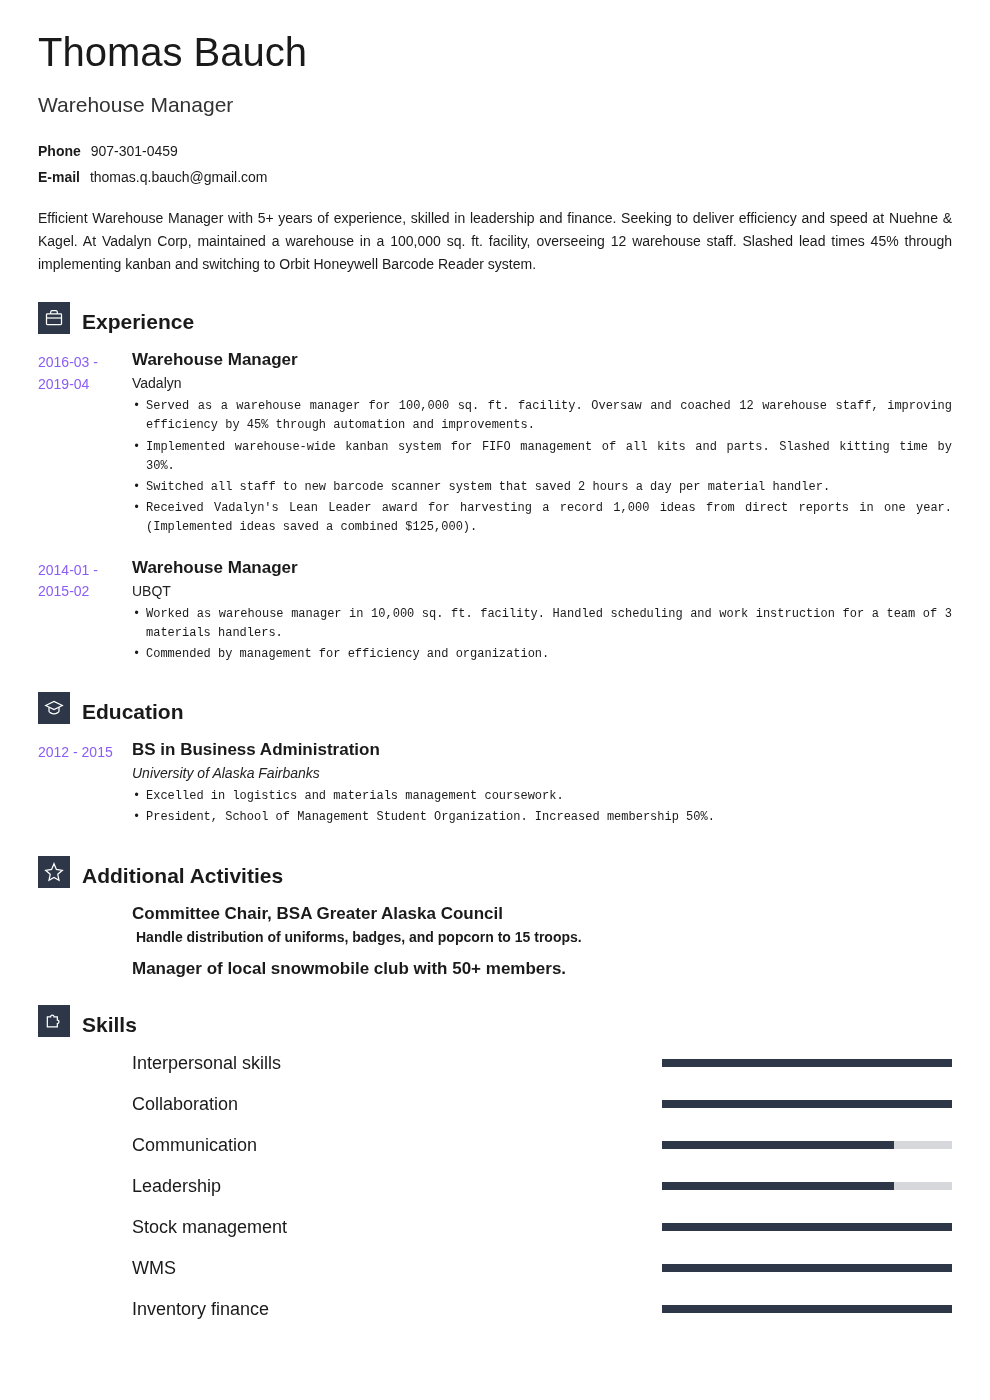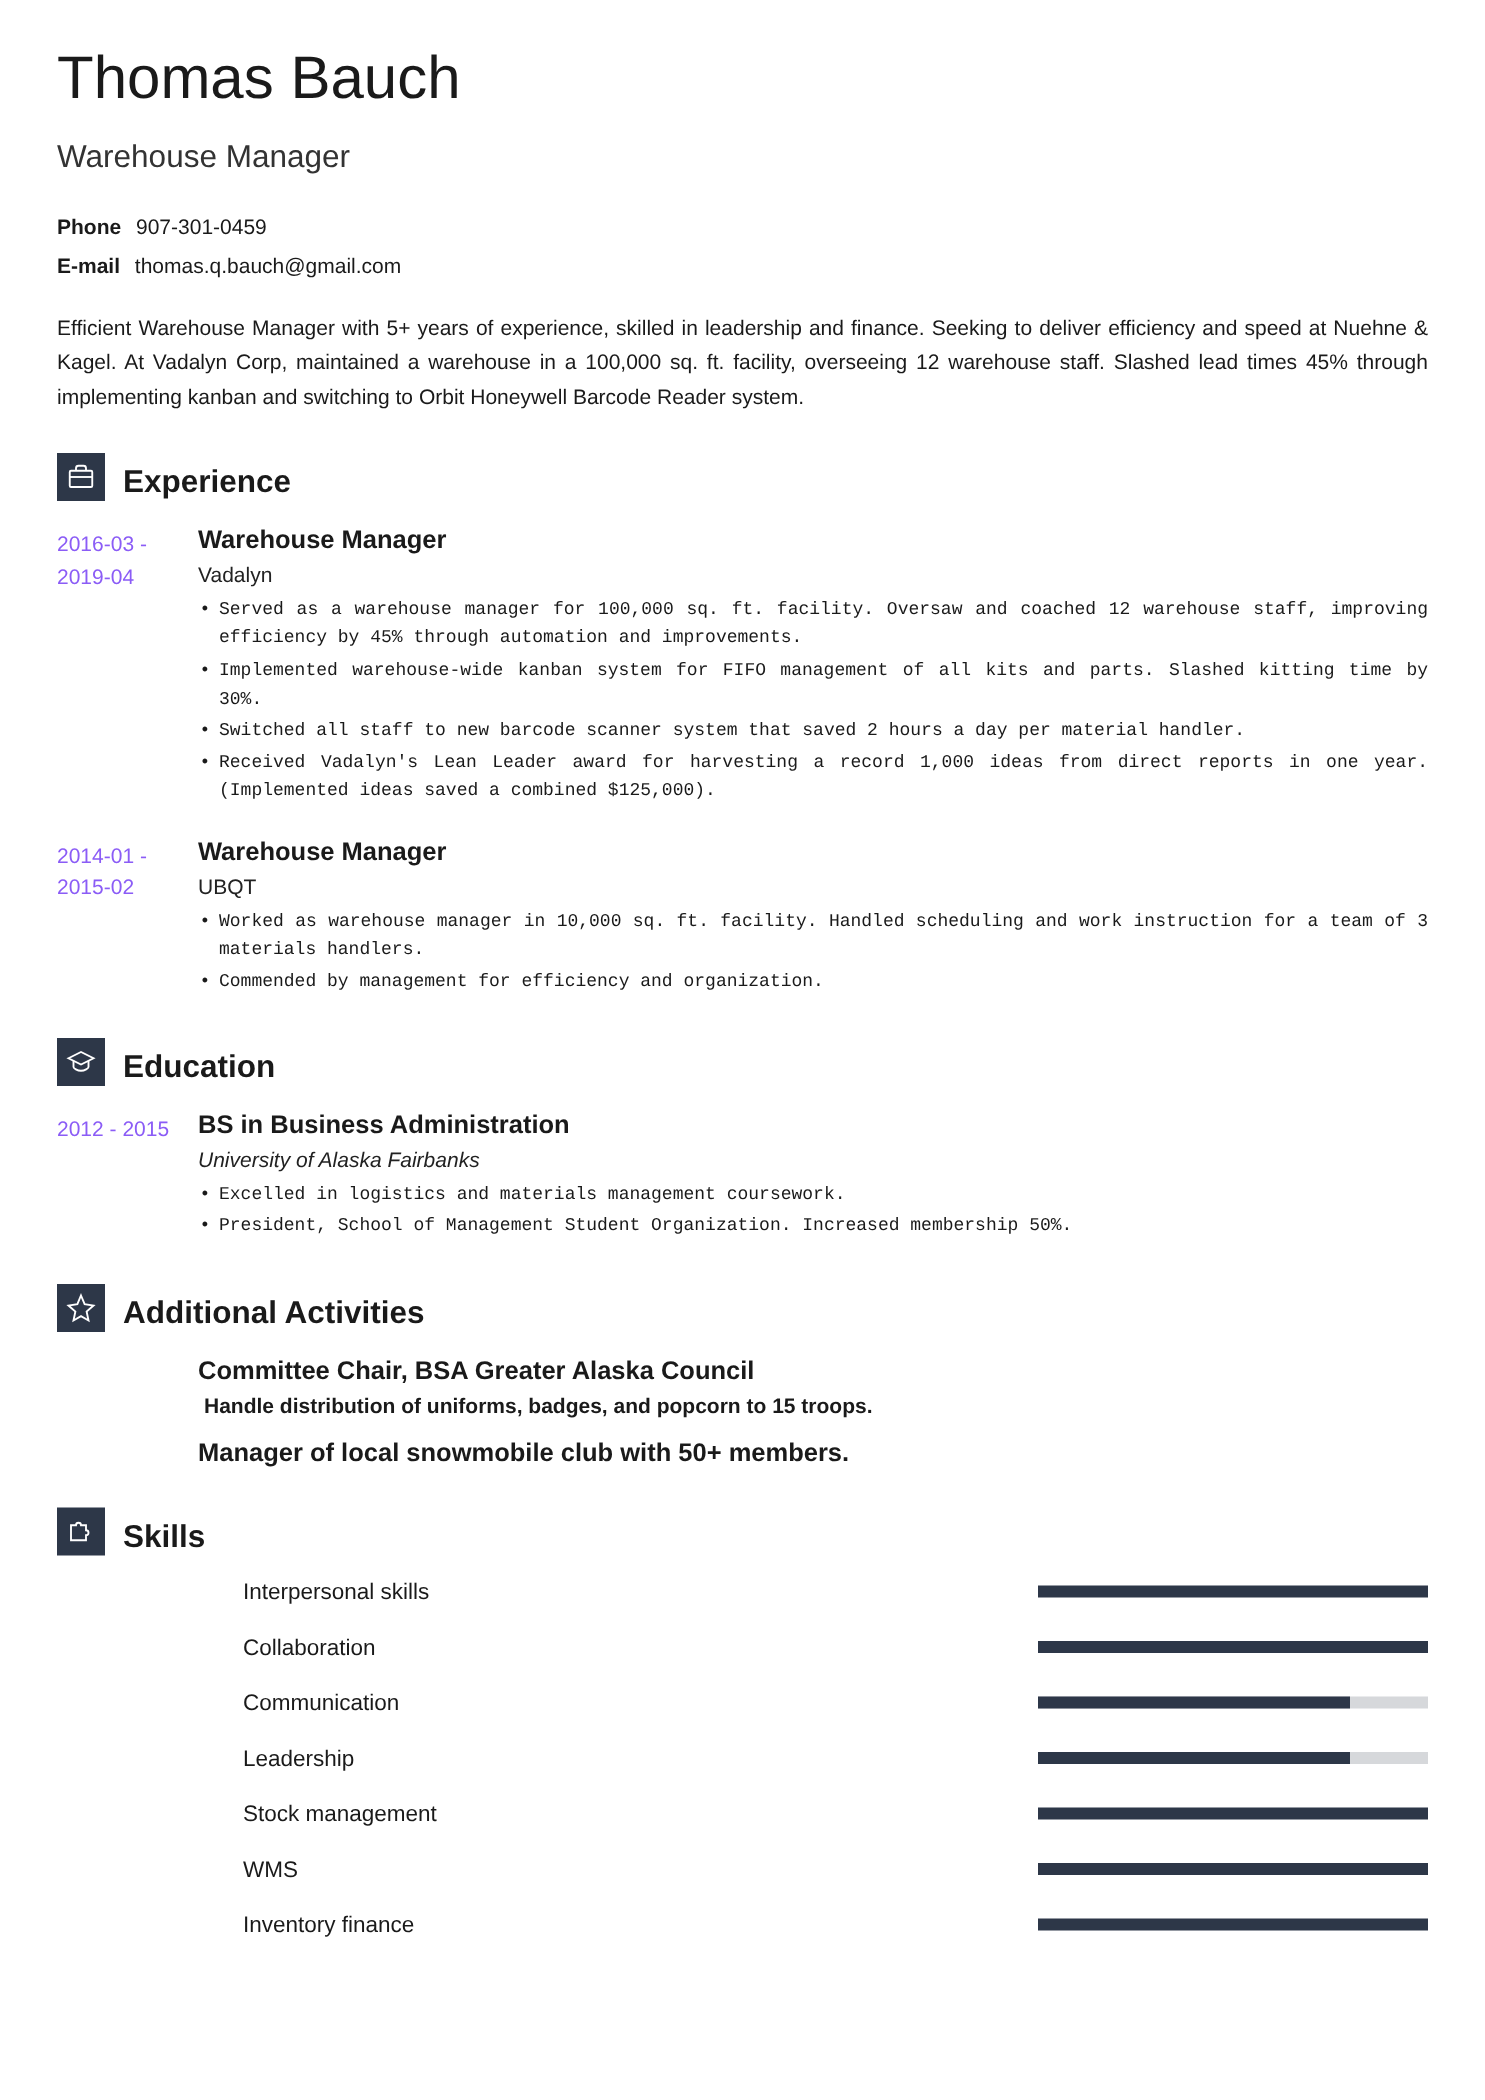--- a/index.html
+++ b/index.html
@@ -106,24 +106,23 @@
     margin-bottom: 14px;
     padding-left: 4px;
     font-weight: bold;
   }
   .skill-row {
     display: flex;
     align-items: center;
     margin-bottom: 20px;
   }
   .skill-name {
-    font-size: 15px;
+    font-size: 18px;
     width: 530px;
     flex-shrink: 0;
-    margin-left: 30px;
   }
   .skill-bar {
     flex: 1;
     height: 8px;
     background: #d6d8db;
     position: relative;
   }
   .skill-fill {
     height: 100%;
     background: #2d3748;

